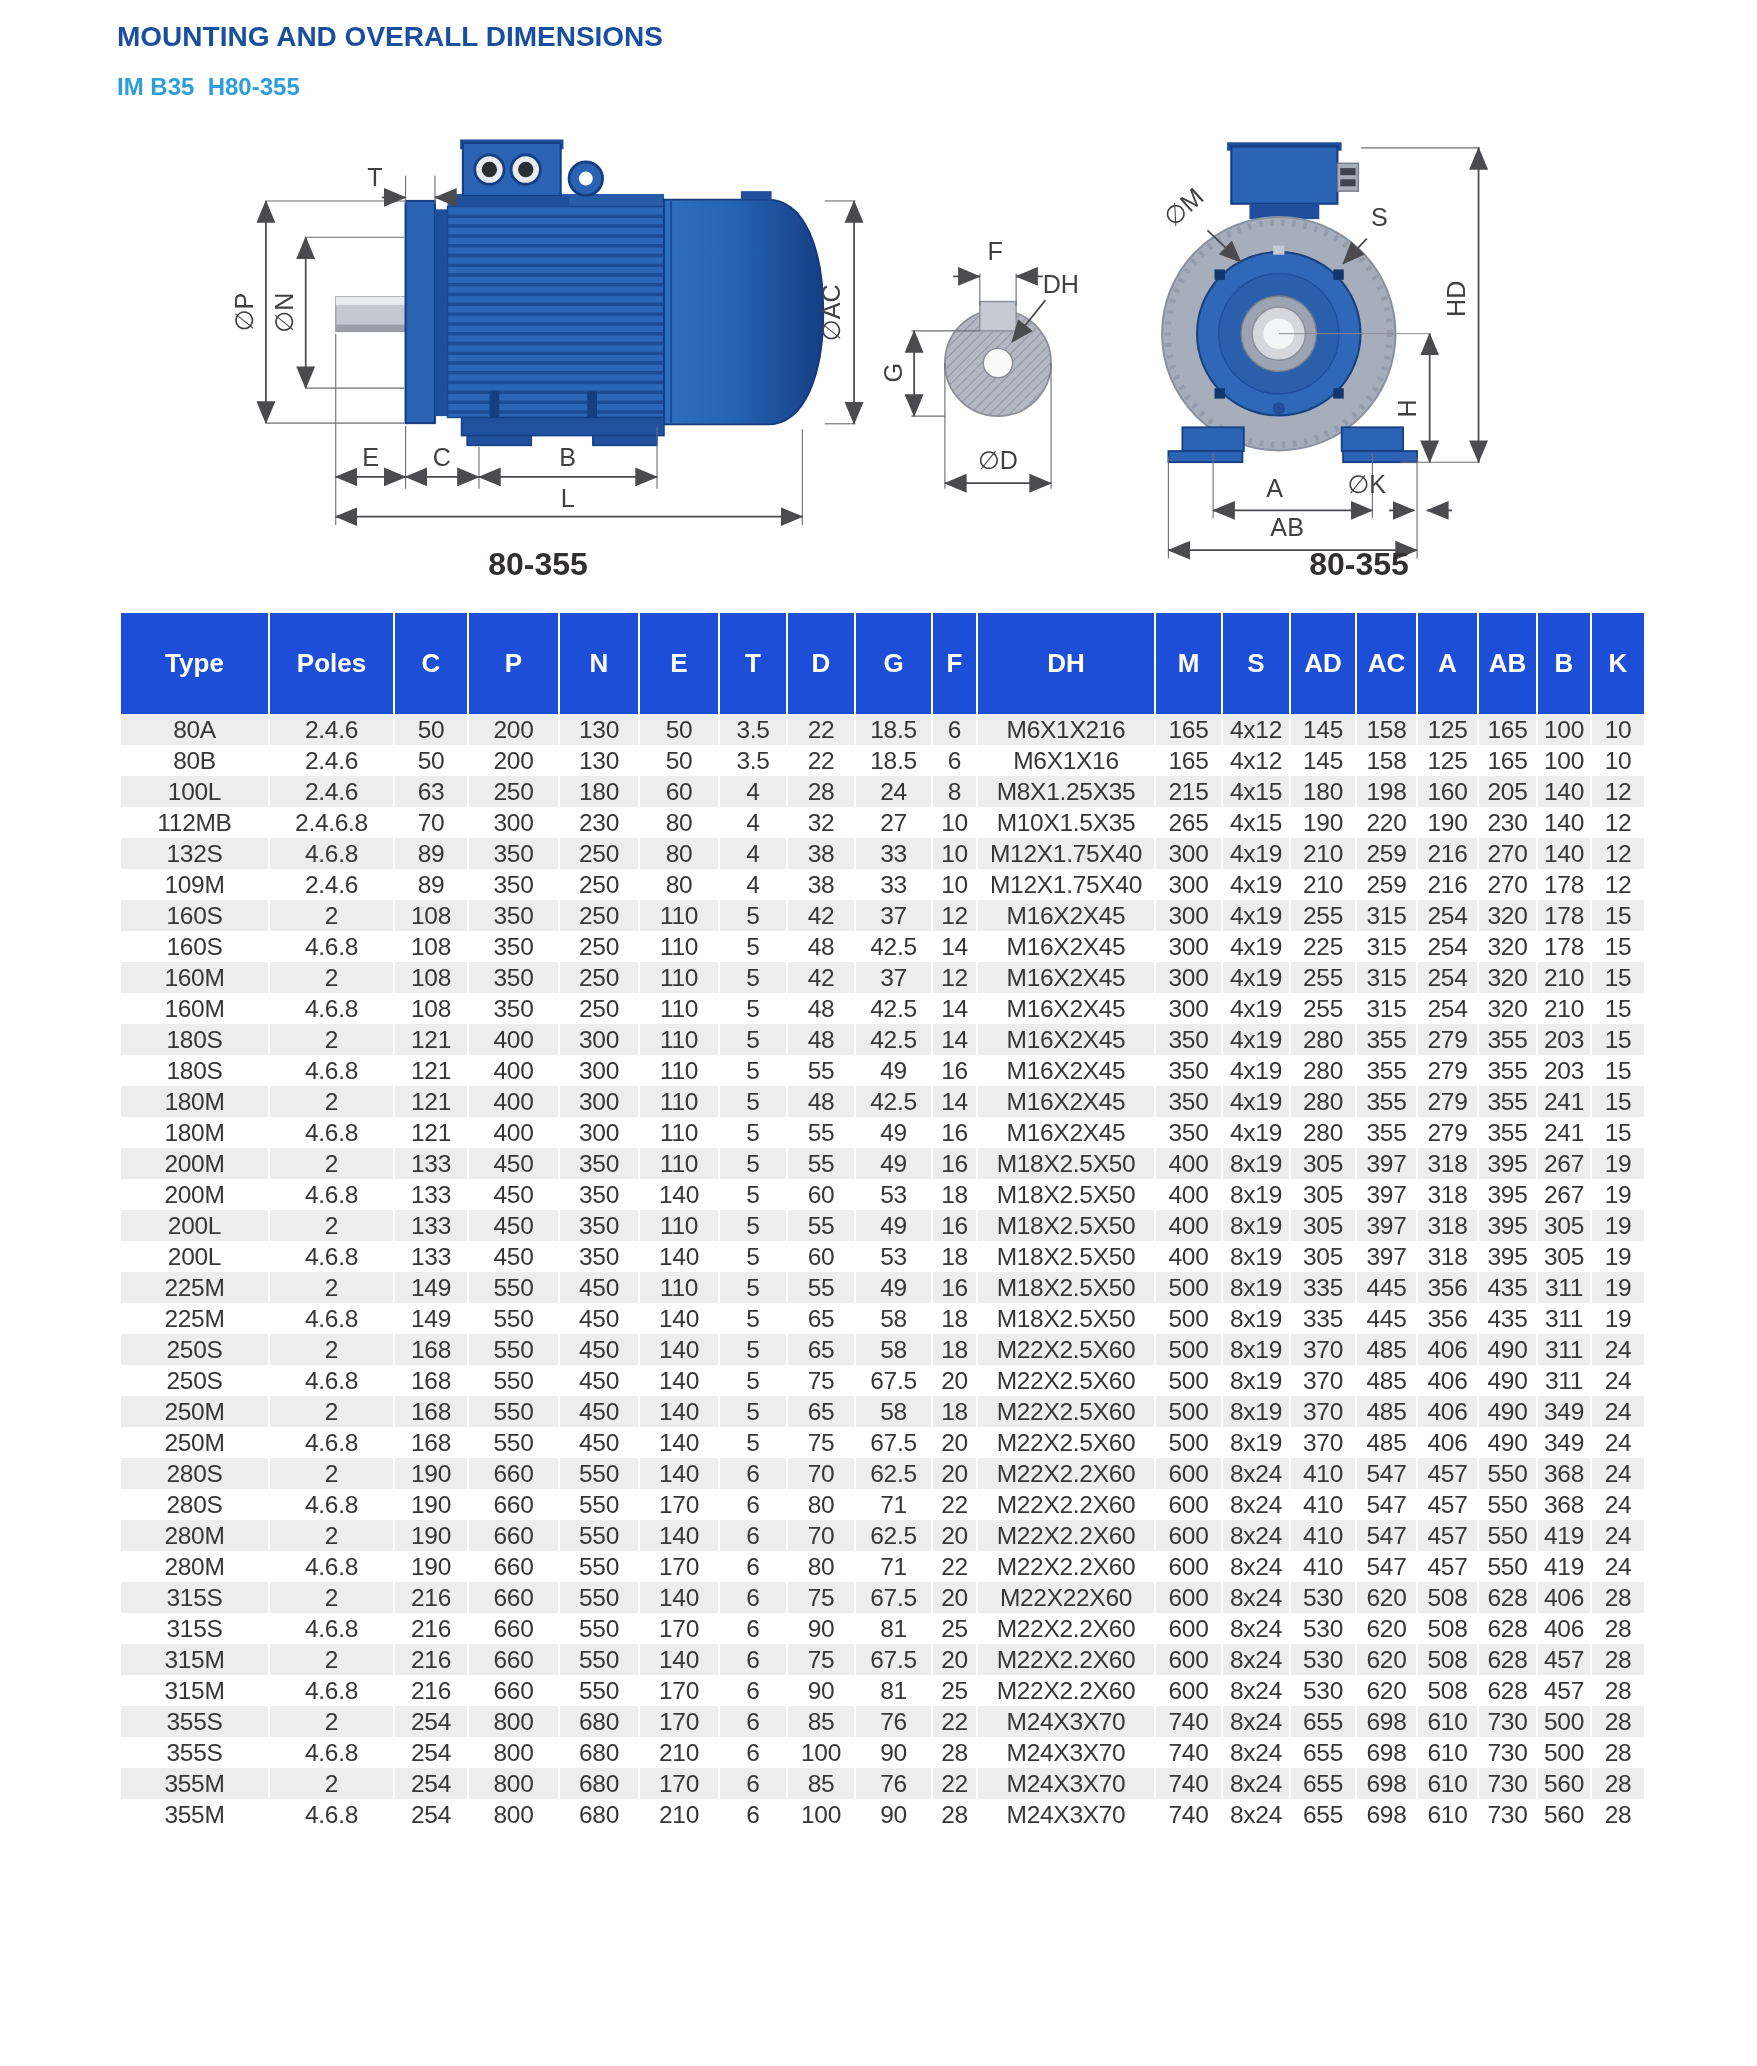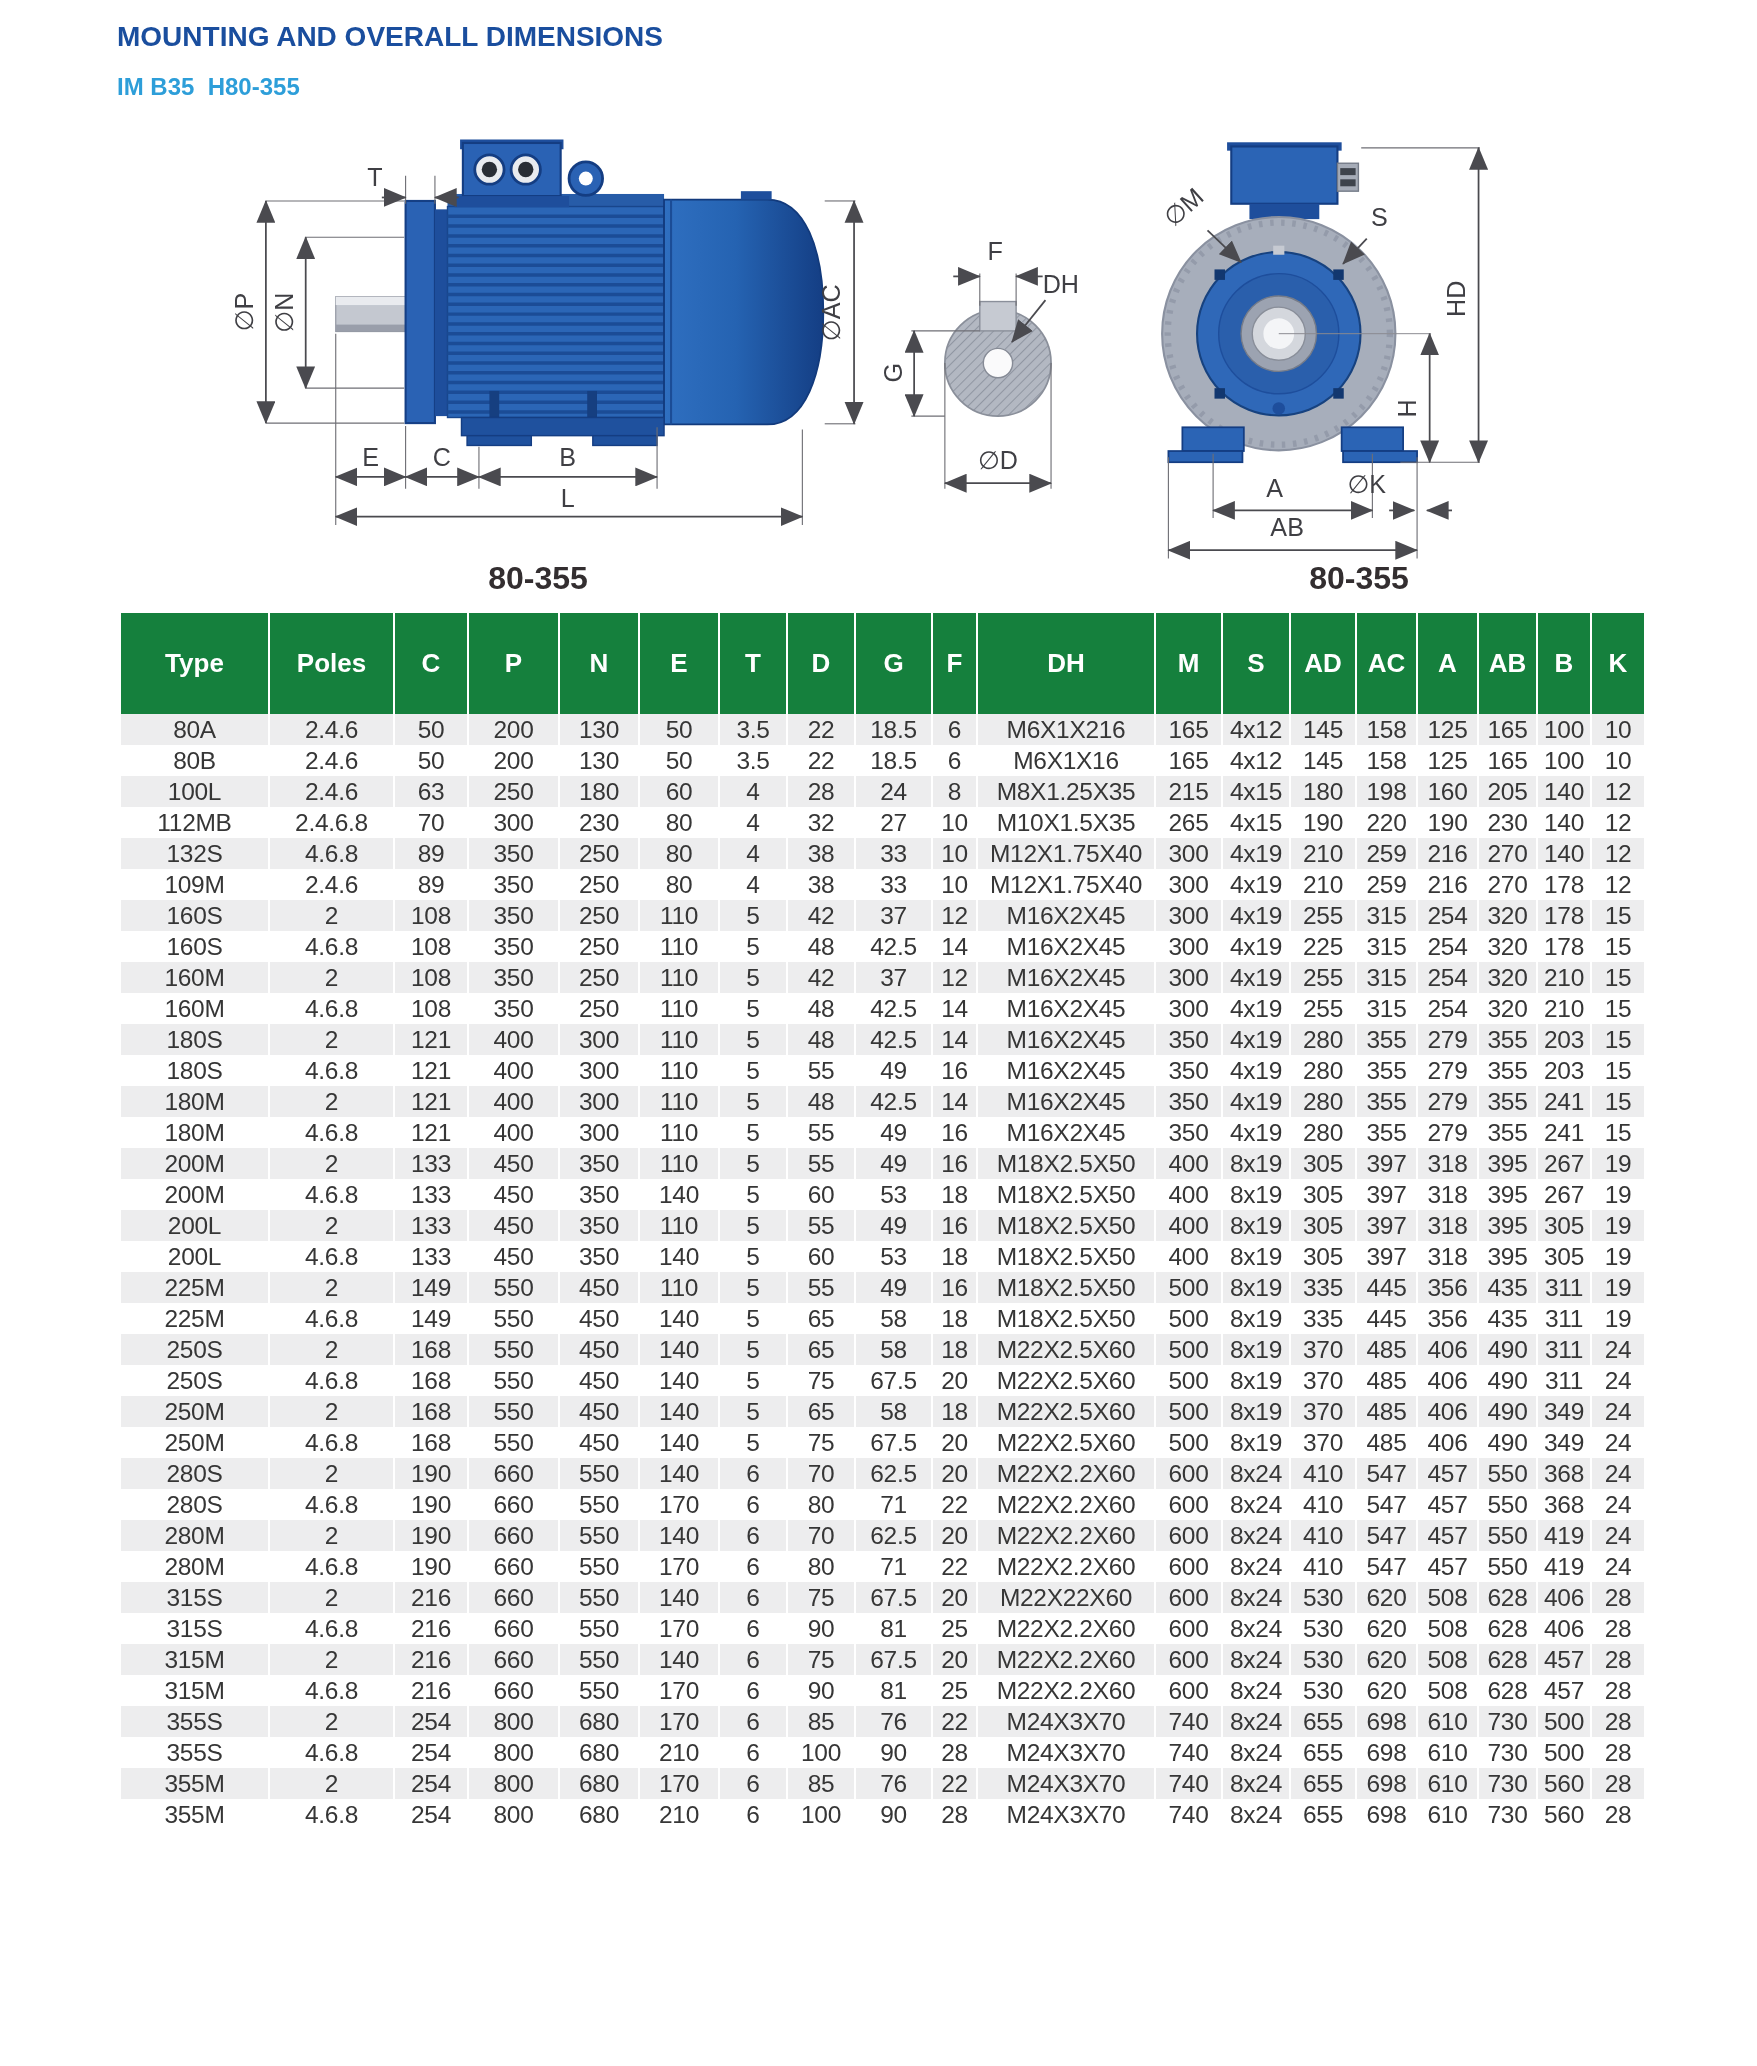--- a/index.html
+++ b/index.html
@@ -1,31 +1,31 @@
 <!DOCTYPE html>
 <html style="font-size:11.2px"><head>
 <meta charset="utf-8">
 <style>
   html,body{margin:0;padding:0;background:#ffffff;}
   body{width:1757px;height:2066px;position:relative;font-family:"Liberation Sans",sans-serif;overflow:hidden;}
   .title{position:absolute;left:117px;top:21px;font-size:28px;font-weight:bold;color:#1A4E9E;letter-spacing:0px;white-space:pre;}
   .subtitle{position:absolute;left:117px;top:73px;font-size:24px;font-weight:bold;color:#2D9ED9;white-space:pre;}
-  .caption{position:absolute;width:182px;text-align:center;font-size:32px;font-weight:bold;color:#332E30;top:560px;}
+  .caption{position:absolute;width:182px;text-align:center;font-size:32px;font-weight:bold;color:#332E30;top:546px;}
   #cap-left{left:447px;}
   #cap-right{left:1268px;}
   #drawings{position:absolute;left:210px;top:129px;}
   
   .dim{stroke:#4A4A4F;stroke-width:2.5;fill:none;marker-start:url(#arr);marker-end:url(#arr);}
   .lead{stroke:#4A4A4F;stroke-width:2.5;fill:none;marker-end:url(#arr);}
   .ext{stroke:#6E6E74;stroke-width:1.6;fill:none;}
   .thin{stroke:#8A8A90;stroke-width:1.4;fill:none;}
   .dlab{font-family:"Liberation Sans",sans-serif;font-size:36px;fill:#3F3F44;}
   
   #dimtable{position:absolute;left:119px;top:613px;width:1495px;border-collapse:separate;border-spacing:2.1px 0;table-layout:fixed;}
-  #dimtable th{background:#15803d;color:#ffffff;font-size:26px;font-weight:bold;height:101px;text-align:center;vertical-align:middle;padding:0;}
+  #dimtable th{background:#1d4ed8;color:#ffffff;font-size:26px;font-weight:bold;height:101px;text-align:center;vertical-align:middle;padding:0;}
   #dimtable td{height:31px;font-size:24.5px;color:#363636;text-align:center;vertical-align:middle;padding:0;letter-spacing:-0.3px;white-space:nowrap;}
   #dimtable tbody tr:nth-child(odd) td{background:#EDEDEE;}
   #dimtable tbody tr:nth-child(even) td{background:#ffffff;}
   #dimtable tbody{border-top:2.1px solid #fff;}
 </style>
 </head>
 <body>
 
 <div class="title">MOUNTING AND OVERALL DIMENSIONS</div>
 <div class="subtitle">IM B35  H80-355</div>

